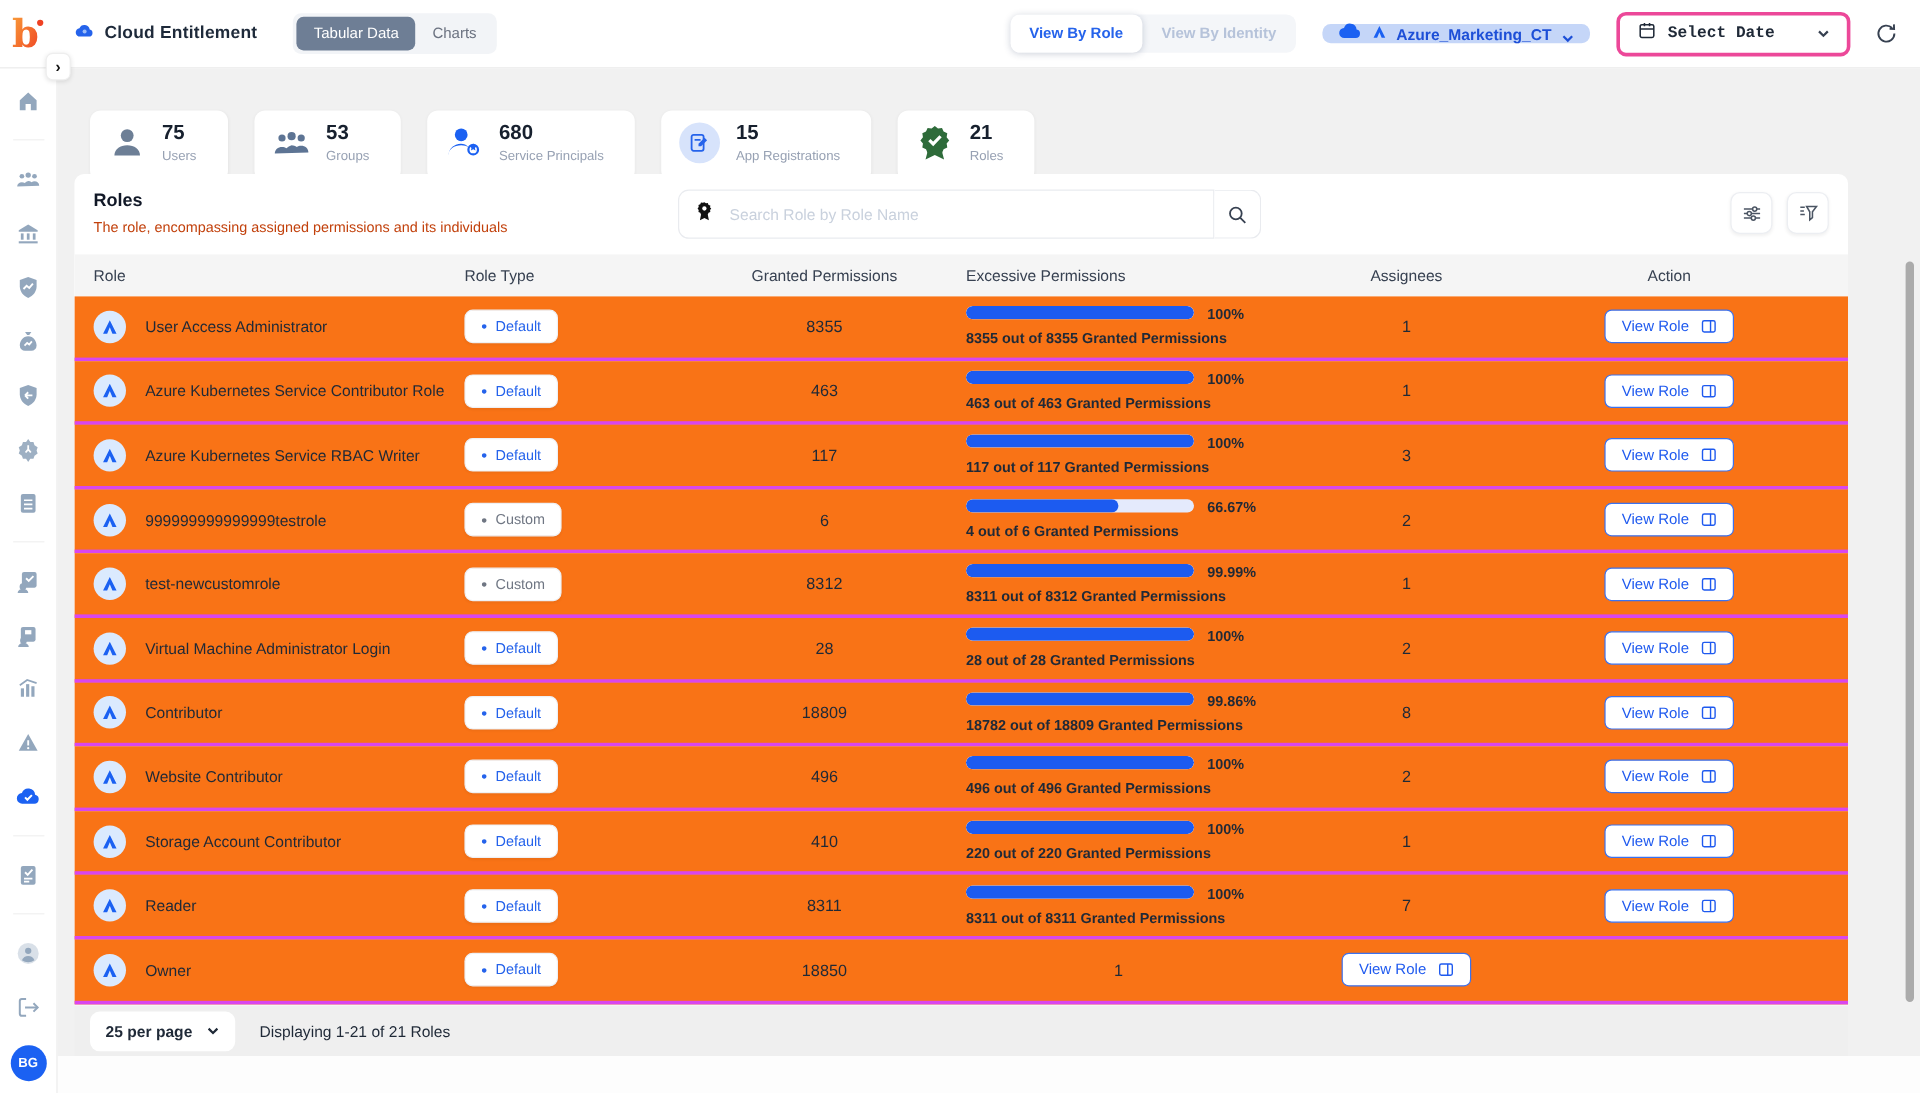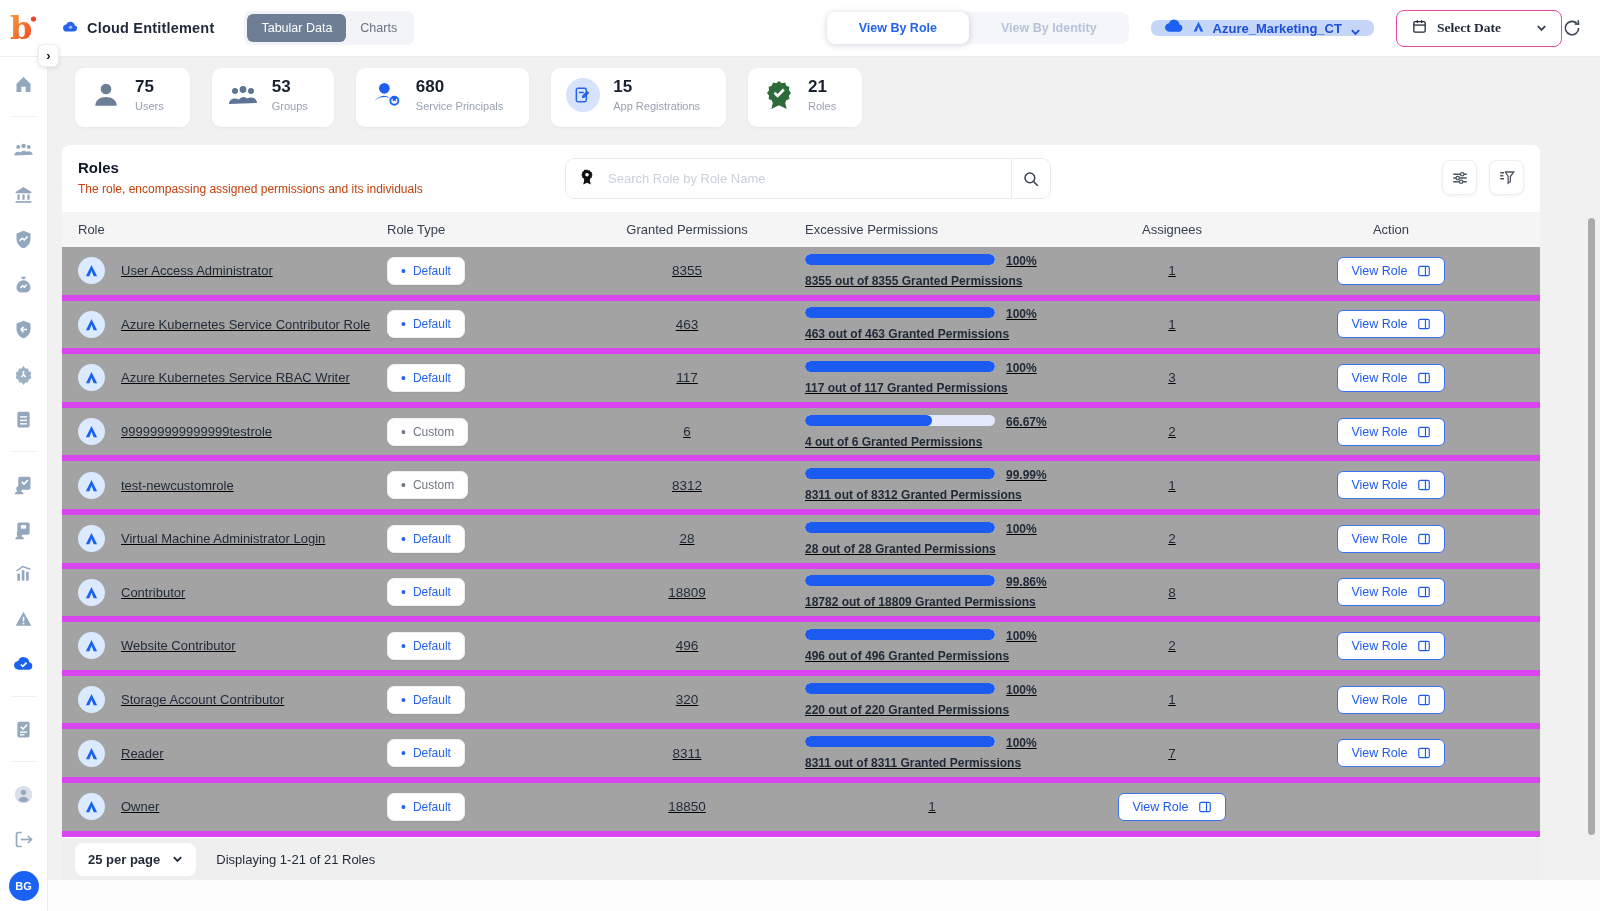--- a/index.html
+++ b/index.html
@@ -8,42 +8,42 @@
   
   .topbar { position:absolute; left:0; top:0; width:1600px; height:57px; background:#fff; border-bottom:1px solid #ececec; display:flex; align-items:center; z-index:6; }
   .logo-box { width:48px; display:flex; justify-content:center; }
   .title-group { display:flex; align-items:center; gap:8px; margin-left:14px; }
   .app-title { font-size:14.5px; font-weight:bold; color:#1e2a3a; letter-spacing:.2px; }
   .tab-group { display:flex; margin-left:30px; background:#f2f4f7; border-radius:7px; padding:3px; }
   .tab { font-size:12.5px; padding:7px 14px; border-radius:6px; color:#6b7280; cursor:pointer; border:none; background:transparent; font-family:inherit; }
   .tab.active { background:#6e7e95; color:#fff; }
   .top-spacer { flex:1; }
   .view-toggle { display:flex; background:#f4f6f9; border-radius:8px; margin-right:22px; }
-  .vt-btn { font-size:12.5px; font-weight:bold; padding:9px 32px; border:none; background:transparent; font-family:inherit; color:#b6c3da; border-radius:8px; cursor:pointer; }
+  .vt-btn { font-size:12.5px; font-weight:bold; padding:9px 16px; border:none; background:transparent; font-family:inherit; color:#b6c3da; border-radius:8px; cursor:pointer; }
   .vt-btn.active { background:#fff; color:#2563eb; box-shadow:0 1px 6px rgba(30,50,90,.22); }
   .tenant-pill { display:flex; align-items:flex-end; gap:8px; background:#c5d6f8; border:none; border-radius:7px; height:16px; padding:0 13px; margin-right:22px; cursor:pointer; font-family:inherit; }
   .tenant-label { font-size:13px; font-weight:bold; color:#1d4fd7; }
-  .date-btn { display:flex; align-items:center; gap:9px; background:#fff; border:1px solid #ec4899; border-radius:8px; height:37px; padding:0 14px; cursor:pointer; font-family:Liberation Serif, serif; }
+  .date-btn { display:flex; align-items:center; gap:9px; background:#fff; border:3px solid #ec4899; border-radius:8px; height:37px; padding:0 14px; margin-right:20px; cursor:pointer; font-family:Liberation Mono, monospace; }
   .date-label { font-size:13.5px; font-weight:bold; color:#1f2937; margin-right:26px; }
   .refresh-btn { background:none; border:none; cursor:pointer; margin-right:18px; display:flex; }
 
   
   .sidebar { position:absolute; left:0; top:57px; width:48px; height:854px; background:#fff; border-right:1px solid #ececec; display:flex; flex-direction:column; align-items:center; padding:14px 0 10px; z-index:5; }
   .side-icon { width:26px; height:26px; display:flex; align-items:center; justify-content:center; margin-bottom:19px; cursor:pointer; color:#93a7bd; }
   .side-icon svg { width:21px; height:21px; }
   .side-icon.active { color:#1b61f2; }
   .side-div { width:26px; height:1px; background:#f0f0f0; margin-bottom:19px; }
   .side-bottom { margin-top:auto; }
   .bg-avatar { width:30px; height:30px; border-radius:50%; background:#1b61f2; color:#fff; font-size:11px; font-weight:bold; display:flex; align-items:center; justify-content:center; cursor:pointer; }
   .expand-btn { position:absolute; left:38px; top:44px; width:21px; height:23px; background:#fff; border:1px solid #eee; border-radius:6px; box-shadow:0 1px 4px rgba(0,0,0,.12); font-size:13px; font-weight:bold; color:#111; display:flex; align-items:center; justify-content:center; cursor:pointer; z-index:7; }
 
   
   .main { position:absolute; left:48px; top:57px; width:1552px; height:823px; background:#f1f1f1; }
   .cards { display:flex; gap:22px; padding:11px 0 0 27px; }
-  .card { background:#fff; border-radius:9px; box-shadow:0 1px 3px rgba(0,0,0,.05); display:flex; align-items:center; gap:13px; padding:5px 26px 11px 15px; height:59px; }
+  .card { background:#fff; border-radius:9px; box-shadow:0 1px 3px rgba(0,0,0,.05); display:flex; align-items:center; gap:13px; padding:5px 26px 11px 15px; height:59px;margin-top:24px; }
   .card svg { width:32px; height:32px; }
   .card .num { font-size:17px; font-weight:bold; color:#17202e; }
   .card .lbl { font-size:11px; color:#97a1b3; margin-top:3px; white-space:nowrap; }
   .appreg-circle { width:34px; height:34px; border-radius:50%; background:#d7e3fb; display:flex; align-items:center; justify-content:center; }
   .appreg-circle svg { width:20px; height:20px; }
 
   
   .panel { position:absolute; left:14px; top:88px; width:1478px; height:693px; background:#fff; border-radius:8px 8px 0 0; overflow:hidden; }
   .panel-head { position:relative; height:67px; }
   .panel-title { position:absolute; left:16px; top:14px; font-size:15px; font-weight:bold; color:#111827; }
@@ -55,21 +55,21 @@
   .search-btn { width:39px; height:41px; border:1px solid #e9ebef; border-left:none; border-radius:0 9px 9px 0; background:#fff; display:flex; align-items:center; justify-content:center; cursor:pointer; }
   .head-tools { position:absolute; right:16px; top:15px; display:flex; gap:12px; }
   .tool-btn { width:35px; height:35px; background:#fff; border:1px solid #eceef2; border-radius:8px; box-shadow:0 1px 3px rgba(0,0,0,.06); display:flex; align-items:center; justify-content:center; cursor:pointer; }
 
   .thead, .trow { display:grid; grid-template-columns:315px 235px 150px 340px 140px 1fr; align-items:center; }
   .thead { height:35px; background:#f5f5f5; font-size:13px; color:#374151; }
   .th { padding:0; }
   .th.h1 { padding-left:16px; } .th.h2 { padding-left:10px; }
   .th.h3, .th.h5, .th.h6 { text-align:center; }
   .th.h4 { padding-left:43px; }
-  .trow { height:53.6px; border-bottom:6px solid #d946ef; background:#a3a3a3;text-decoration:underline; }
+  .trow { height:53.6px; border-bottom:3px solid #d946ef; background:#f97316; }
   .c1 { display:flex; align-items:center; gap:16px; padding-left:16px; }
   .azicon { width:27px; height:27px; border-radius:50%; background:#dbeafe; display:flex; align-items:center; justify-content:center; flex:none; }
   .azicon svg { width:15px; height:15px; }
   .rname { font-size:13px; color:#1f2937; }
   .c2 { padding-left:10px; }
   .badge { display:inline-flex; align-items:center; gap:7px; background:#fff; border:1px solid #eef0f4; box-shadow:0 1px 2px rgba(0,0,0,.05); border-radius:7px; padding:6px 13px; font-size:12px; color:#2563eb; }
   .badge .dot { font-size:14px; line-height:8px; }
   .badge.custom { color:#6f7683; }
   .c3, .c5 { text-align:center; font-size:13.5px; color:#1f2937; }
   .c4 { padding-left:43px; }
@@ -695,21 +695,21 @@
               </svg>
             </span>
             <span class="rname">Storage Account Contributor</span>
           </div>
           <div class="c2">
             <span class="badge">
               <span class="dot">•</span>
               <span>Default</span>
             </span>
           </div>
-          <div class="c3">320</div>
+          <div class="c3">410</div>
           <div class="c4">
             <div class="bar-row">
               <div class="track">
                 <div class="fill" style="width: 100%;"></div>
               </div>
               <span class="pct">100%</span>
             </div>
             <div class="sub">220 out of 220 Granted Permissions</div>
           </div>
           <div class="c5">1</div>

